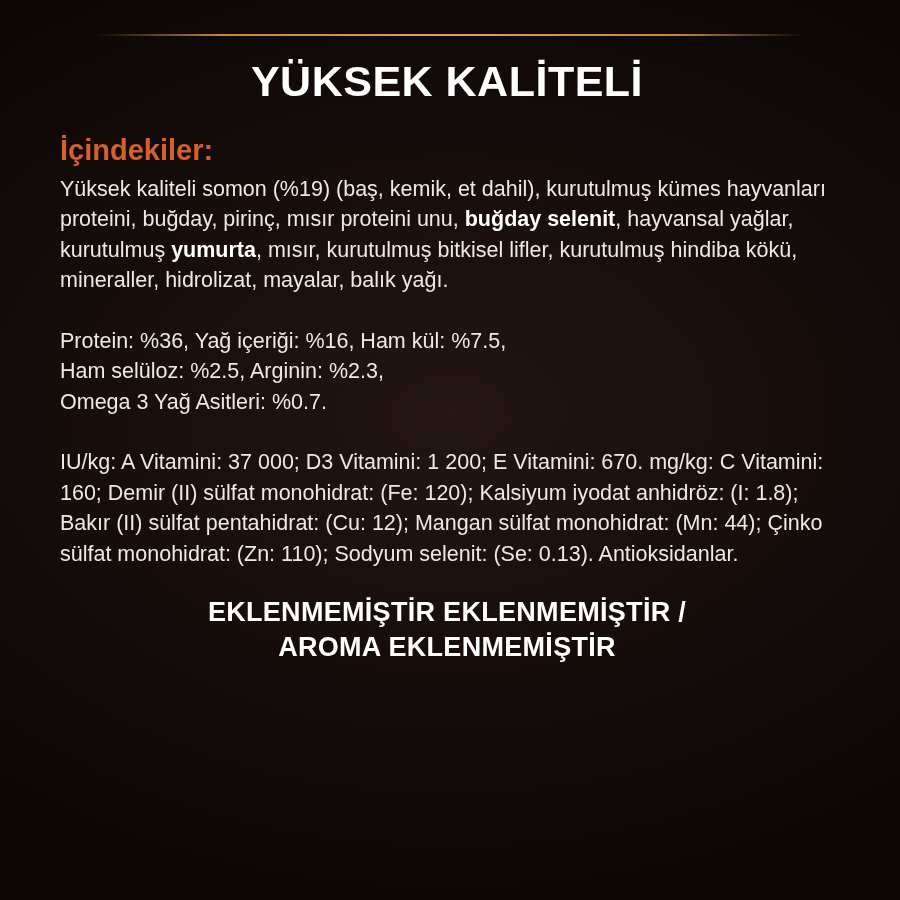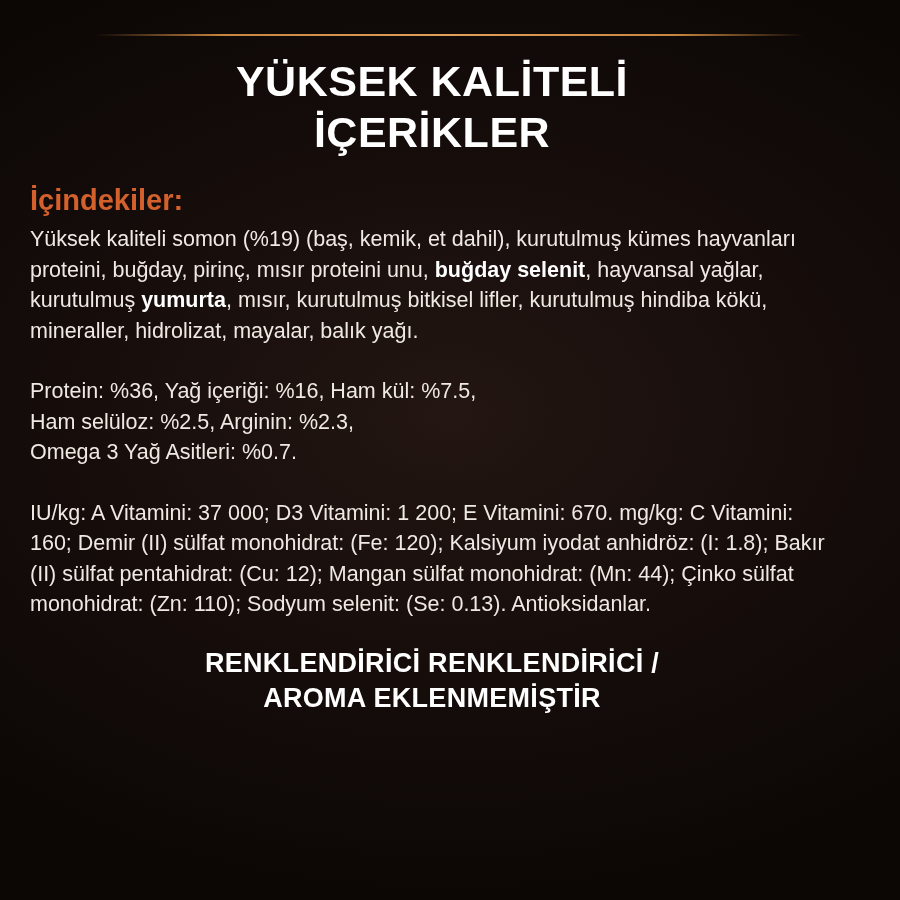--- a/index.html
+++ b/index.html
@@ -25,21 +25,21 @@
   .top-rule {
     position: absolute;
     top: 34px;
     left: 96px;
     right: 96px;
     height: 2px;
     background: linear-gradient(to right, rgba(180,110,60,0) 0%, #c8853f 18%, #e0a05a 50%, #c8853f 82%, rgba(180,110,60,0) 100%);
   }
   .content {
     position: relative;
-    padding: 56px 66px 0 30px;
+    padding: 56px 66px 0 60px;
   }
   .title {
     color: #ffffff;
     text-align: center;
     font-size: 43px;
     font-weight: bold;
     letter-spacing: 0.5px;
     line-height: 1.18;
     margin: 0 0 26px 0;
   }
@@ -84,39 +84,38 @@
 <body>
 
 <div class="page">
 
   <div class="top-rule"></div>
 
   <div class="content">
 
     <h1 class="title">
       <span>YÜKSEK KALİTELİ</span>
-      <span class="line2">İÇERİKLER</span>
     </h1>
 
     <div class="section sec-icindekiler">
       <h2 class="section-heading">İçindekiler:</h2>
       <p class="section-body"><span>Yüksek kaliteli somon (%19) (baş, kemik, et dahil), kurutulmuş kümes hayvanları proteini, buğday, pirinç, mısır proteini unu, </span><b>buğday selenit</b><span>, hayvansal yağlar, kurutulmuş </span><b>yumurta</b><span>, mısır, kurutulmuş bitkisel lifler, kurutulmuş hindiba kökü, mineraller, hidrolizat, mayalar, balık yağı.</span></p>
     </div>
 
     <div class="section sec-analitik">
       <p class="section-body">
         <span>Protein: %36, Yağ içeriği: %16, Ham kül: %7.5,</span><br>
         <span>Ham selüloz: %2.5, Arginin: %2.3,</span><br>
         <span>Omega 3 Yağ Asitleri: %0.7.</span>
       </p>
     </div>
 
     <div class="section sec-katki">
       <p class="section-body">IU/kg: A Vitamini: 37 000; D3 Vitamini: 1 200; E Vitamini: 670. mg/kg: C Vitamini: 160; Demir (II) sülfat monohidrat: (Fe: 120); Kalsiyum iyodat anhidröz: (I: 1.8); Bakır (II) sülfat pentahidrat: (Cu: 12); Mangan sülfat monohidrat: (Mn: 44); Çinko sülfat monohidrat: (Zn: 110); Sodyum selenit: (Se: 0.13). Antioksidanlar.</p>
     </div>
 
     <div class="footer">
-      <span>RENKLENDİRİCİ RENKLENDİRİCİ /</span>
+      <span>EKLENMEMİŞTİR EKLENMEMİŞTİR /</span>
       <span class="l2">AROMA EKLENMEMİŞTİR</span>
     </div>
 
   </div>
 </div>
 
 </body></html>

